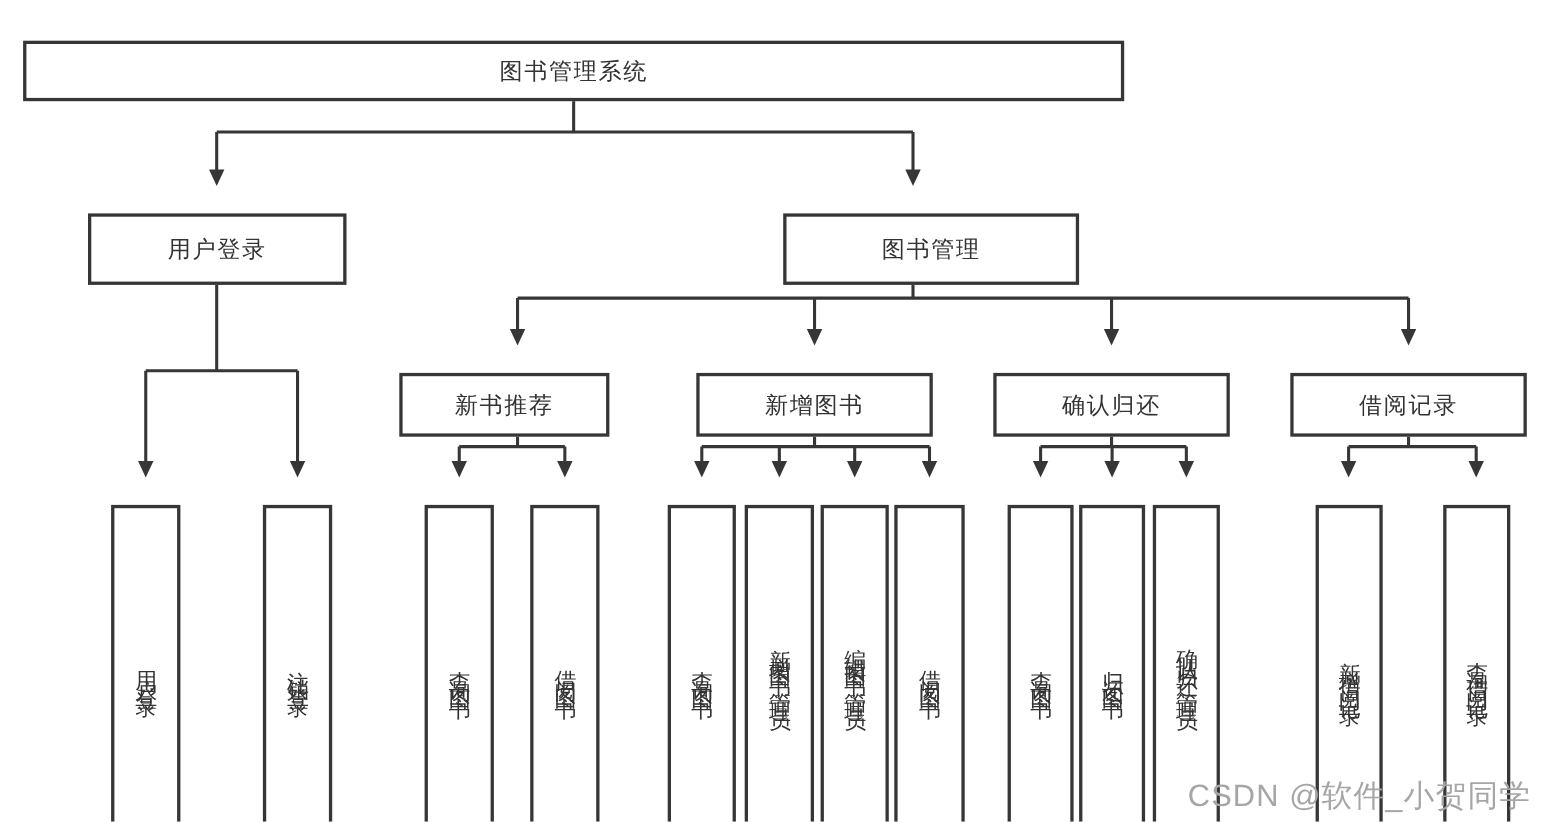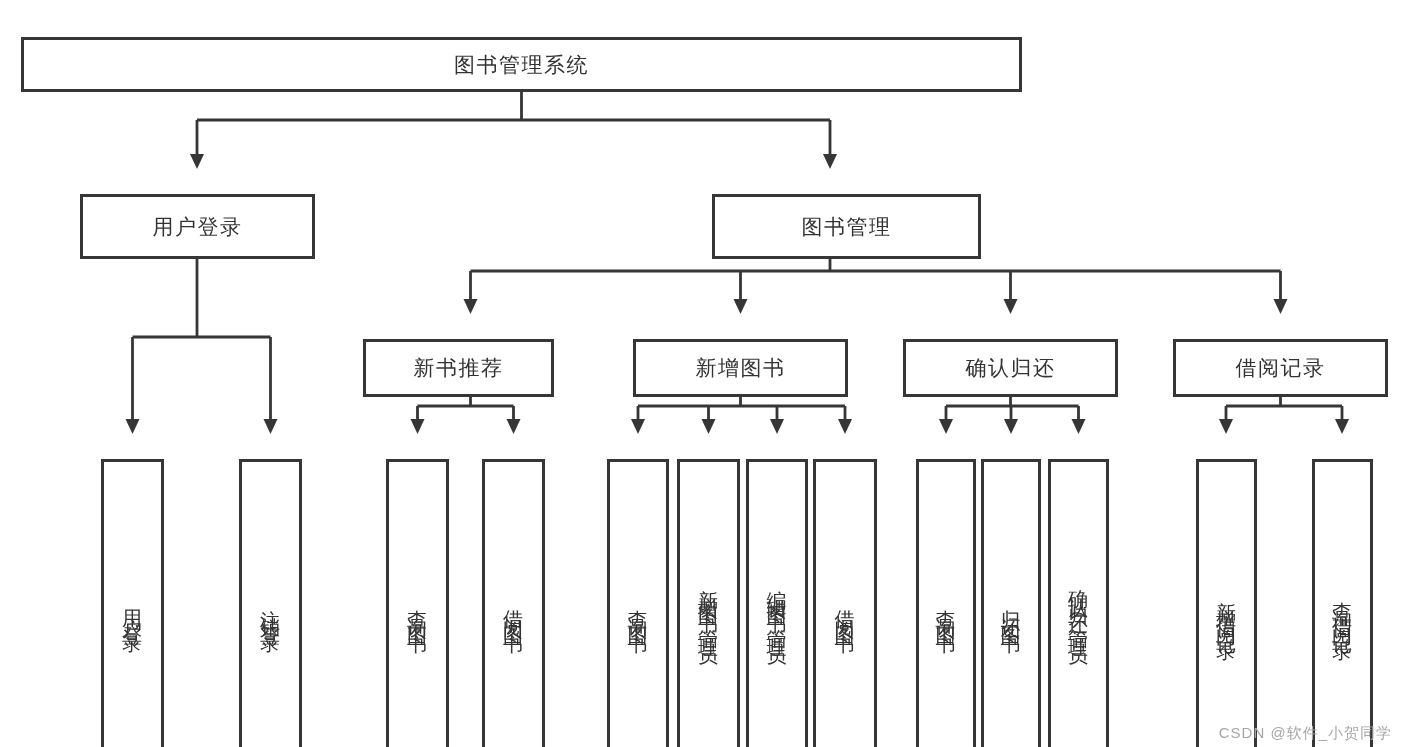--- a/index.html
+++ b/index.html
@@ -30,21 +30,21 @@
     writing-mode:vertical-rl;
     text-orientation:mixed;
     font-size:20px;
     line-height:1;
     letter-spacing:8px;
     white-space:nowrap;
   }
   .watermark{
     position:absolute;
     right:13px;bottom:4px;
-    font-size:15px;
+    font-size:28px;
     letter-spacing:1px;
     color:var(--watermark,#a6a6a6);
     z-index:5;
     white-space:nowrap;
   }
 </style>
 </head>
 <body>
 
 <div class="canvas">

